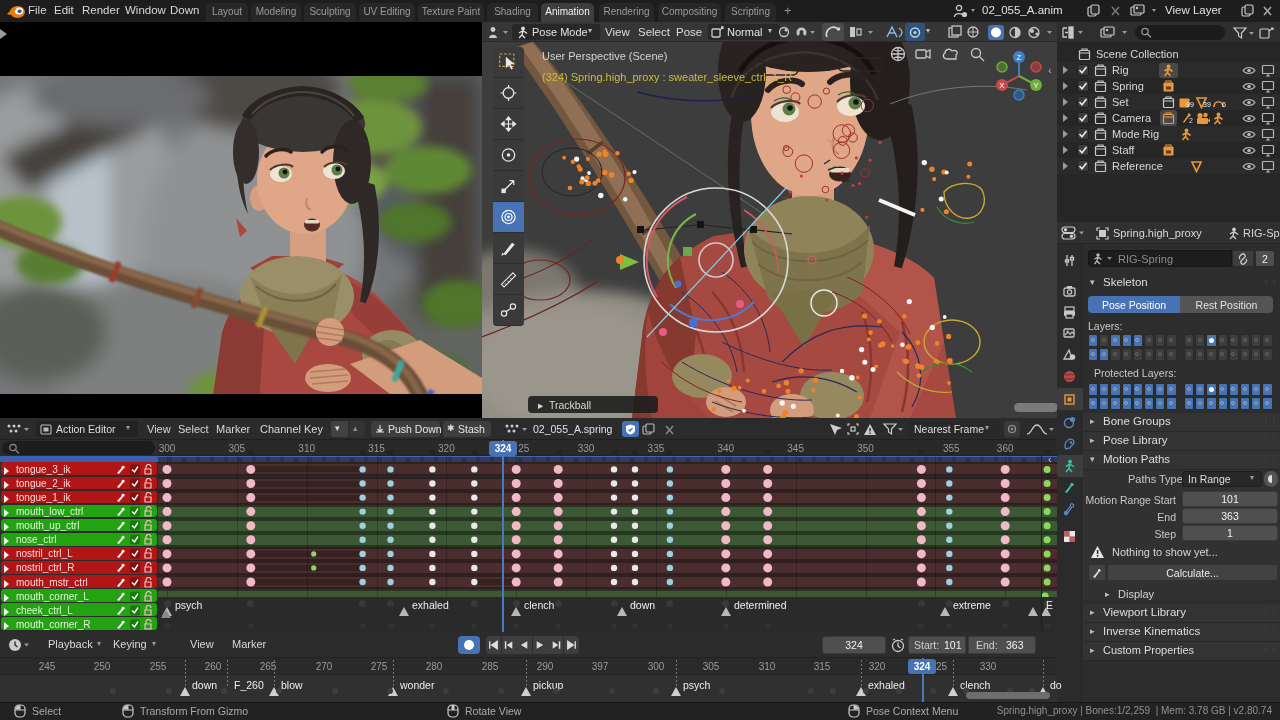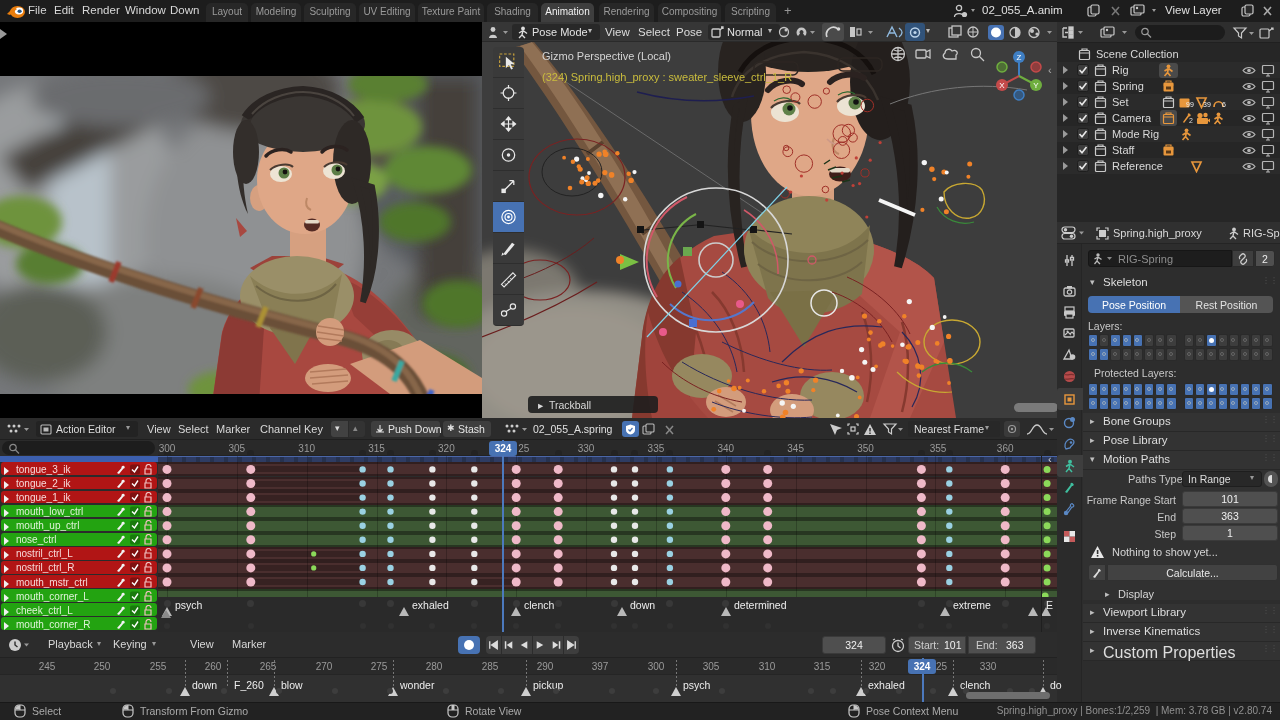--- a/index.html
+++ b/index.html
@@ -447,21 +447,21 @@
         <circle cx="262.0" cy="368.7" r="2.0" fill="#f5f5f5"></circle>
         <circle cx="231.7" cy="367.3" r="2.4" fill="#f08228"></circle>
         <circle cx="265.8" cy="338.6" r="2.0" fill="#f08228"></circle>
         <circle cx="252.0" cy="346.5" r="2.8" fill="#f08228"></circle>
         <circle cx="257.6" cy="345.8" r="2.0" fill="#f08228"></circle>
         <circle cx="237.2" cy="349.1" r="2.3" fill="#f08228"></circle>
       </g>
 <circle cx="138" cy="218" r="4" fill="#f08228"></circle>
 <circle cx="330" cy="218" r="4" fill="none" stroke="#d05868" stroke-width="1.3"></circle>
 </svg>
-    <div style="position:absolute;left:542px;top:50px;font-size:11px;color:#d4d4d4;font-weight:normal;white-space:nowrap;">Gizmo Perspective (Local)</div>
+    <div style="position:absolute;left:542px;top:50px;font-size:11px;color:#d4d4d4;font-weight:normal;white-space:nowrap;">User Perspective (Scene)</div>
     <div style="position:absolute;left:542px;top:71px;font-size:11px;color:#c9bc3d;font-weight:normal;white-space:nowrap;">(324) Spring.high_proxy : sweater_sleeve_ctrl_1_R</div>
     <div style="position:absolute;left:528px;top:396px;width:130px;height:17px;background:rgba(30,30,30,0.9);border-radius:4px;"></div>
     <div style="position:absolute;left:538px;top:399px;font-size:10.5px;color:#d8d8d8;font-weight:normal;white-space:nowrap;">▸&nbsp; Trackball</div>
     <div style="position:absolute;left:493px;top:47px;width:31px;height:31px;background:#3a3a3a;border-bottom:1px solid #2e2e2e;border-radius:4px 4px 0 0;"></div>
     <svg style="position:absolute;left:497px;top:51px" width="23" height="22" viewBox="0 0 26 24">
       <rect x="3" y="3" width="16" height="14" fill="none" stroke="#c8a23c" stroke-width="1.3" stroke-dasharray="3 2"></rect>
       <path d="M10 6 L10 19 L13.5 15.5 L16 20.5 L18 19.5 L15.5 14.5 L20 14.5 Z" fill="#e8e8e8"></path>
     </svg>
     <div style="position:absolute;left:493px;top:78px;width:31px;height:31px;background:#3a3a3a;border-bottom:1px solid #2e2e2e;"></div>
     <svg style="position:absolute;left:497px;top:82px" width="23" height="22" viewBox="0 0 26 24">
@@ -995,21 +995,21 @@
     <div style="position:absolute;left:1262px;top:453px;font-size:8px;color:#555;font-weight:normal;white-space:nowrap;">⋮⋮</div>
     <div style="position:absolute;left:1083px;top:470px;width:197px;height:130px;background:#313131;"></div>
     <div style="position:absolute;left:1128px;top:473px;font-size:11px;color:#c8c8c8;font-weight:normal;white-space:nowrap;">Paths Type</div>
     <div style="position:absolute;left:1182px;top:471px;width:80px;height:16px;background:#282828;border-radius:3px;border:1px solid #1e1e1e;"></div>
     <div style="position:absolute;left:1188px;top:473px;font-size:10.5px;color:#dedede;font-weight:normal;white-space:nowrap;">In Range</div>
     <div style="position:absolute;left:1250px;top:473px;font-size:8px;color:#999;font-weight:normal;white-space:nowrap;">▾</div>
     <div style="position:absolute;left:1264px;top:471px;width:14px;height:16px;background:#545454;border-radius:8px;"></div>
     <svg style="position:absolute;left:1266px;top:474px" width="10" height="10" viewBox="0 0 10 10">
       <path d="M6 1 a4 4 0 0 0 0 8" fill="#ddd"></path>
     </svg>
-    <div style="position:absolute;left:1075px;top:494px;width:101px;text-align:right;font-size:10.5px;color:#c8c8c8;">Frame Range Start</div>
+    <div style="position:absolute;left:1075px;top:494px;width:101px;text-align:right;font-size:10.5px;color:#c8c8c8;">Motion Range Start</div>
     <div style="position:absolute;left:1182px;top:491px;width:96px;height:16px;background:#4f4f4f;border-radius:3px;border:1px solid #3a3a3a;"></div>
     <div style="position:absolute;left:1182px;top:493px;width:96px;text-align:center;font-size:10.5px;color:#f0f0f0;white-space:nowrap;">101</div>
     <div style="position:absolute;left:1075px;top:511px;width:101px;text-align:right;font-size:10.5px;color:#c8c8c8;">End</div>
     <div style="position:absolute;left:1182px;top:508px;width:96px;height:16px;background:#4f4f4f;border-radius:3px;border:1px solid #3a3a3a;"></div>
     <div style="position:absolute;left:1182px;top:510px;width:96px;text-align:center;font-size:10.5px;color:#f0f0f0;white-space:nowrap;">363</div>
     <div style="position:absolute;left:1075px;top:528px;width:101px;text-align:right;font-size:10.5px;color:#c8c8c8;">Step</div>
     <div style="position:absolute;left:1182px;top:525px;width:96px;height:16px;background:#4f4f4f;border-radius:3px;border:1px solid #3a3a3a;"></div>
     <div style="position:absolute;left:1182px;top:527px;width:96px;text-align:center;font-size:10.5px;color:#f0f0f0;white-space:nowrap;">1</div>
     <svg style="position:absolute;left:1090px;top:545px" width="15" height="14" viewBox="0 0 15 14">
 <path d="M7.5 1 L14 13 H1 Z" fill="#e8e8e8"></path>
@@ -1028,21 +1028,21 @@
     <div style="position:absolute;left:1083px;top:604px;width:197px;height:19px;background:#333333;border-bottom:1px solid #282828;"></div>
     <div style="position:absolute;left:1090px;top:607px;font-size:9px;color:#c0c0c0;font-weight:normal;white-space:nowrap;">▸</div>
     <div style="position:absolute;left:1103px;top:606px;font-size:11.5px;color:#dedede;font-weight:normal;white-space:nowrap;">Viewport Library</div>
     <div style="position:absolute;left:1262px;top:606px;font-size:8px;color:#555;font-weight:normal;white-space:nowrap;">⋮⋮</div>
     <div style="position:absolute;left:1083px;top:623px;width:197px;height:19px;background:#333333;border-bottom:1px solid #282828;"></div>
     <div style="position:absolute;left:1090px;top:626px;font-size:9px;color:#c0c0c0;font-weight:normal;white-space:nowrap;">▸</div>
     <div style="position:absolute;left:1103px;top:625px;font-size:11.5px;color:#dedede;font-weight:normal;white-space:nowrap;">Inverse Kinematics</div>
     <div style="position:absolute;left:1262px;top:625px;font-size:8px;color:#555;font-weight:normal;white-space:nowrap;">⋮⋮</div>
     <div style="position:absolute;left:1083px;top:642px;width:197px;height:19px;background:#333333;border-bottom:1px solid #282828;"></div>
     <div style="position:absolute;left:1090px;top:645px;font-size:9px;color:#c0c0c0;font-weight:normal;white-space:nowrap;">▸</div>
-    <div style="position:absolute;left:1103px;top:644px;font-size:16px;color:#dedede;font-weight:normal;white-space:nowrap;">Custom Properties</div>
+    <div style="position:absolute;left:1103px;top:644px;font-size:11px;color:#dedede;font-weight:normal;white-space:nowrap;">Custom Properties</div>
     <div style="position:absolute;left:1262px;top:644px;font-size:8px;color:#555;font-weight:normal;white-space:nowrap;">⋮⋮</div>
     <div style="position:absolute;left:0px;top:418px;width:1057px;height:214px;background:#2b2b2b;"></div>
     <div style="position:absolute;left:0px;top:418px;width:1057px;height:22px;background:#2b2b2b;border-bottom:1px solid #1f1f1f;"></div>
     <svg style="position:absolute;left:6px;top:423px" width="26" height="13" viewBox="0 0 26 13">
 <circle cx="3" cy="3" r="1.5" fill="#ccc"></circle>
       <circle cx="8" cy="3" r="1.5" fill="#ccc"></circle>
       <circle cx="13" cy="3" r="1.5" fill="#ccc"></circle>
 <circle cx="5" cy="8" r="1.5" fill="#ccc"></circle>
       <circle cx="10" cy="8" r="1.5" fill="#ccc"></circle>
 <path d="M18 5 l5 0 l-2.5 3 z" fill="#999"></path>
@@ -1136,21 +1136,21 @@
     <div style="position:absolute;left:216.85000000000002px;top:443px;width:40px;text-align:center;font-size:10px;color:#9a9a9a;white-space:nowrap;">305</div>
     <div style="position:absolute;left:286.70000000000005px;top:443px;width:40px;text-align:center;font-size:10px;color:#9a9a9a;white-space:nowrap;">310</div>
     <div style="position:absolute;left:356.55px;top:443px;width:40px;text-align:center;font-size:10px;color:#9a9a9a;white-space:nowrap;">315</div>
     <div style="position:absolute;left:426.40000000000003px;top:443px;width:40px;text-align:center;font-size:10px;color:#9a9a9a;white-space:nowrap;">320</div>
     <div style="position:absolute;left:518.25px;top:443px;font-size:10px;color:#9a9a9a;font-weight:normal;white-space:nowrap;">25</div>
     <div style="position:absolute;left:566.1px;top:443px;width:40px;text-align:center;font-size:10px;color:#9a9a9a;white-space:nowrap;">330</div>
     <div style="position:absolute;left:635.95px;top:443px;width:40px;text-align:center;font-size:10px;color:#9a9a9a;white-space:nowrap;">335</div>
     <div style="position:absolute;left:705.8000000000001px;top:443px;width:40px;text-align:center;font-size:10px;color:#9a9a9a;white-space:nowrap;">340</div>
     <div style="position:absolute;left:775.65px;top:443px;width:40px;text-align:center;font-size:10px;color:#9a9a9a;white-space:nowrap;">345</div>
     <div style="position:absolute;left:845.5px;top:443px;width:40px;text-align:center;font-size:10px;color:#9a9a9a;white-space:nowrap;">350</div>
-    <div style="position:absolute;left:918px;top:443px;width:40px;text-align:center;font-size:10px;color:#9a9a9a;white-space:nowrap;">355</div>
+    <div style="position:absolute;left:943px;top:443px;width:40px;text-align:left;font-size:10px;color:#9a9a9a;white-space:nowrap;">355</div>
     <div style="position:absolute;left:985.2px;top:443px;width:40px;text-align:center;font-size:10px;color:#9a9a9a;white-space:nowrap;">360</div>
     <div style="position:absolute;left:0px;top:440px;width:158px;height:16px;background:#2b2b2b;"></div>
     <div style="position:absolute;left:2px;top:441px;width:153px;height:14px;background:#1d1d1d;border-radius:7px;"></div>
     <svg style="position:absolute;left:8px;top:443px" width="12" height="11" viewBox="0 0 12 11">
 <circle cx="5" cy="4.5" r="3.2" fill="none" stroke="#888" stroke-width="1.2"></circle>
       <path d="M7.5 7 L11 10.5" stroke="#888" stroke-width="1.2"></path>
     </svg>
     <div style="position:absolute;left:158px;top:456px;width:899px;height:6.4px;background:repeating-linear-gradient(90deg,#2e3c63 0,#2e3c63 10px,#26324f 10px,#26324f 14px);border-top:1.5px solid #4a66a8;"></div>
     <div style="position:absolute;left:0px;top:456px;width:158px;height:6.4px;background:#3c5fae;border-radius:0 0 0 0;"></div>
     <div style="position:absolute;left:158px;top:462.4px;width:899px;height:14.1px;background:linear-gradient(#311f1f 0px,#311f1f 1.5px,#4a2e2e 2.5px,#4a2e2e 11.5px,#311f1f 12.5px);"></div>

